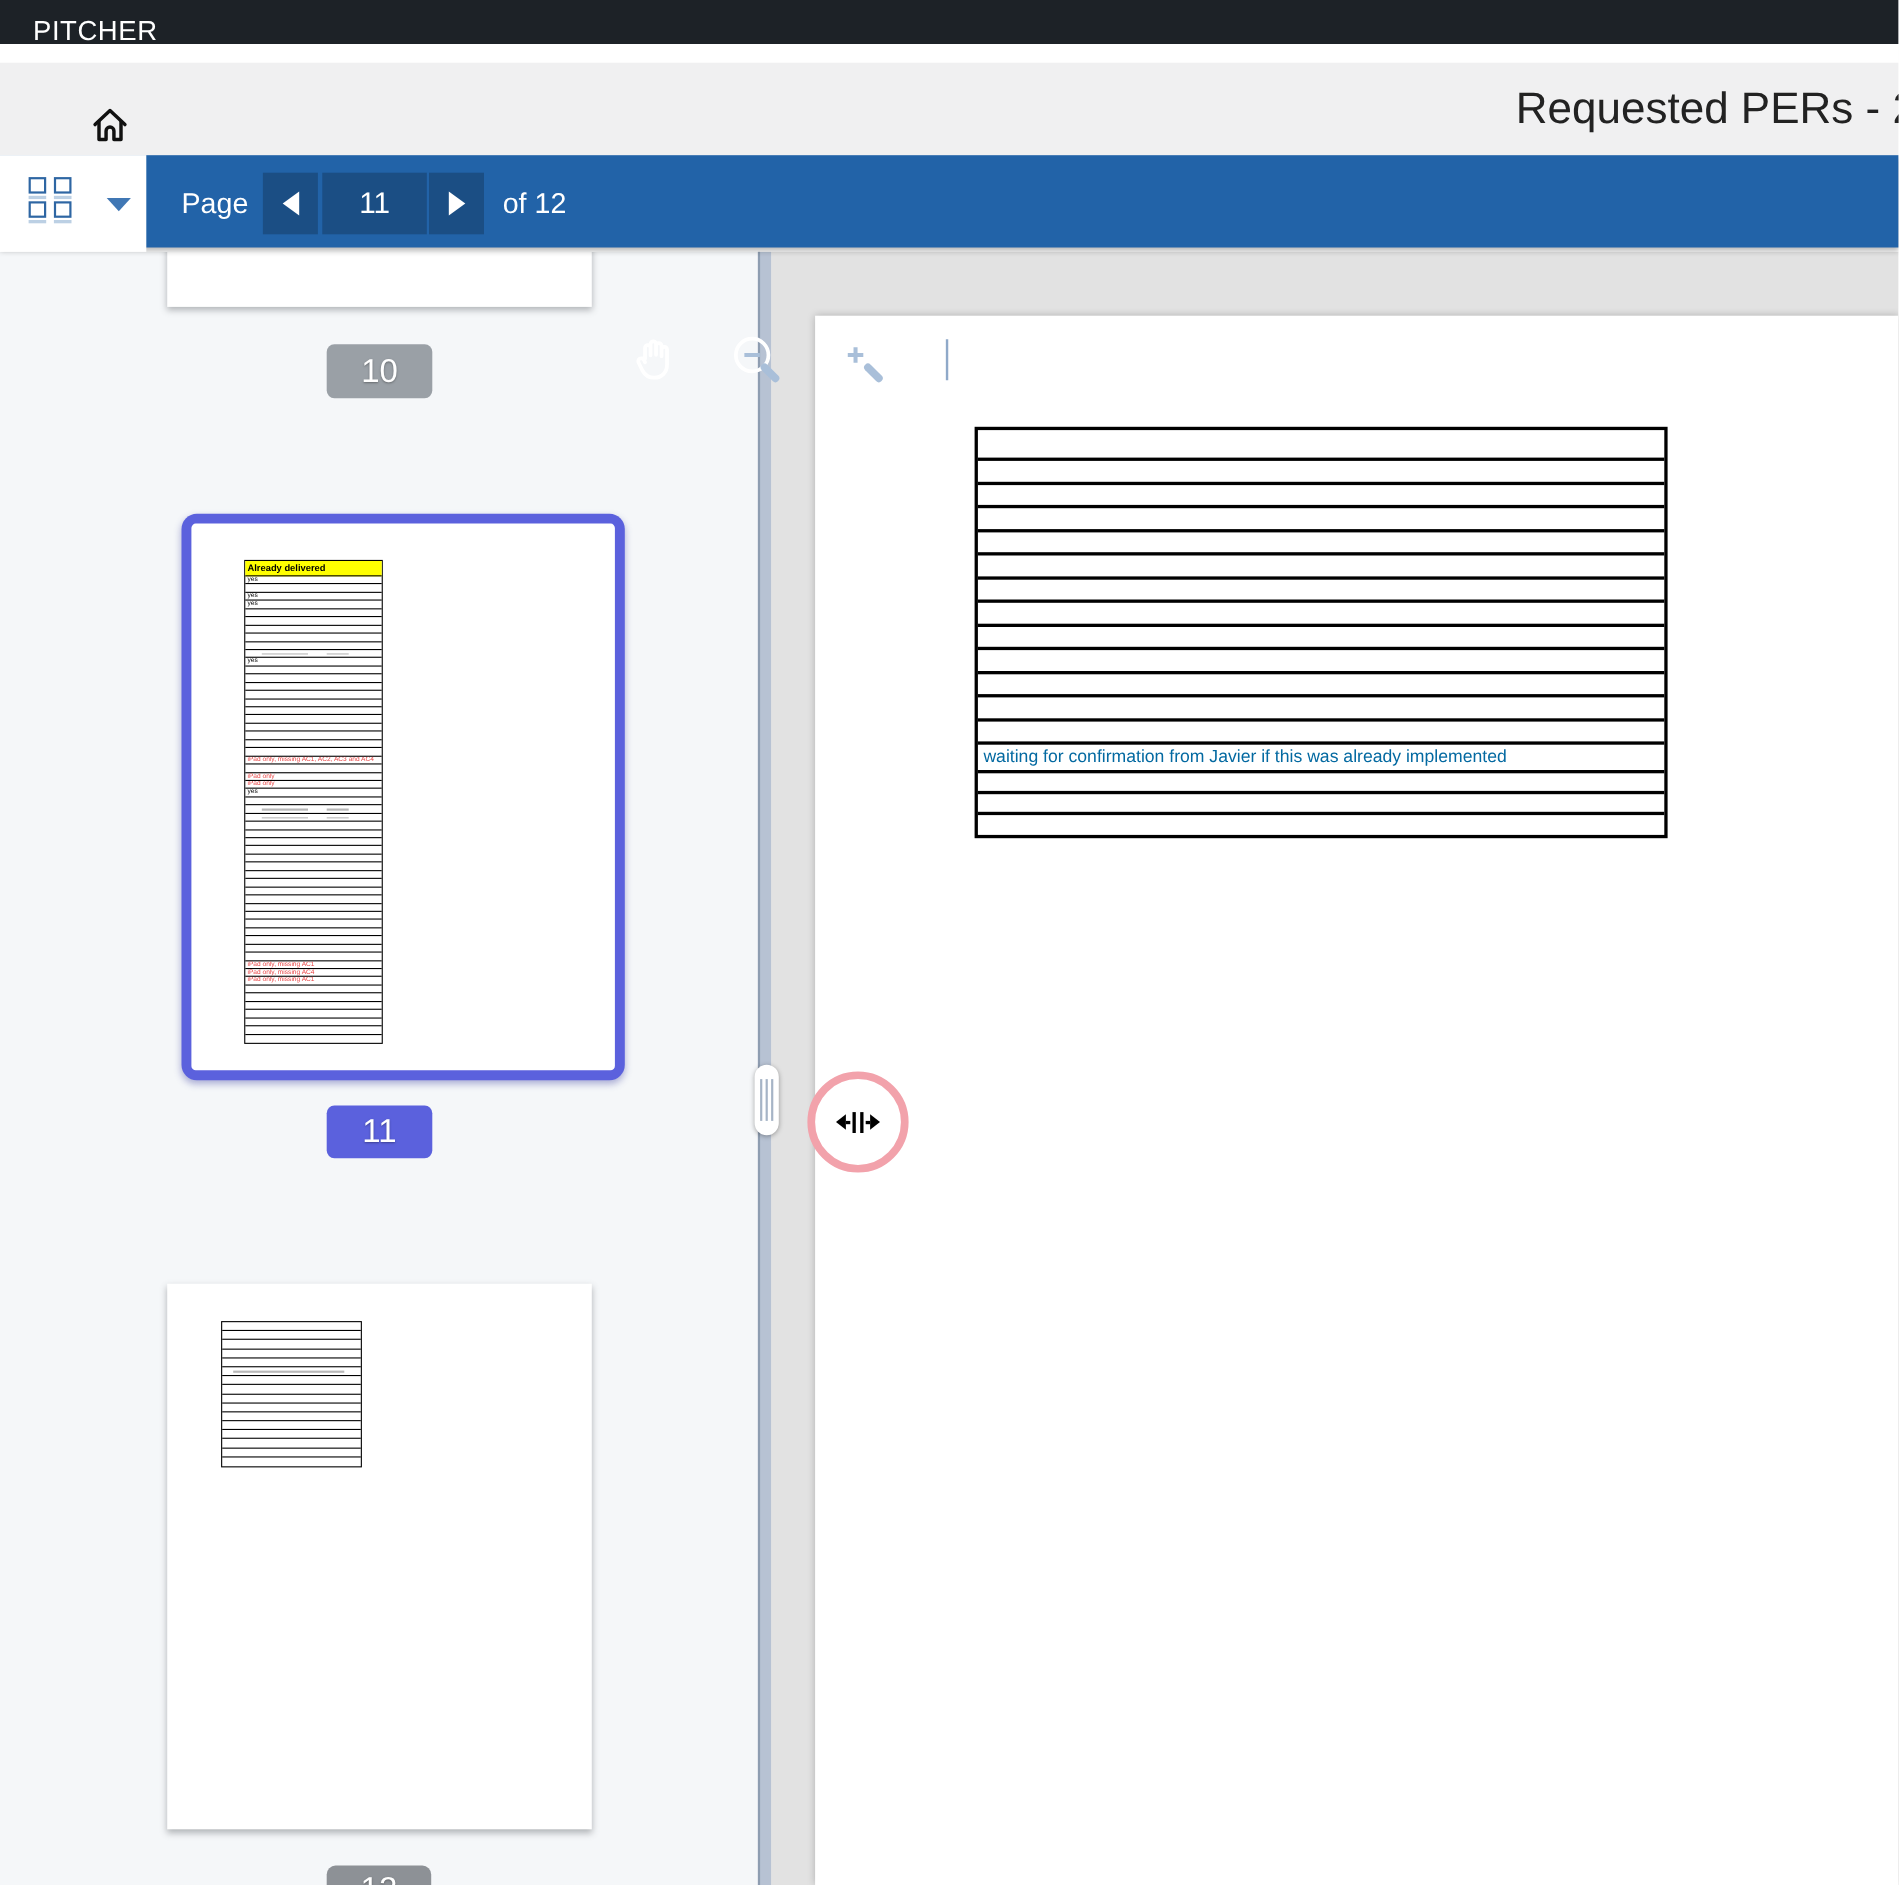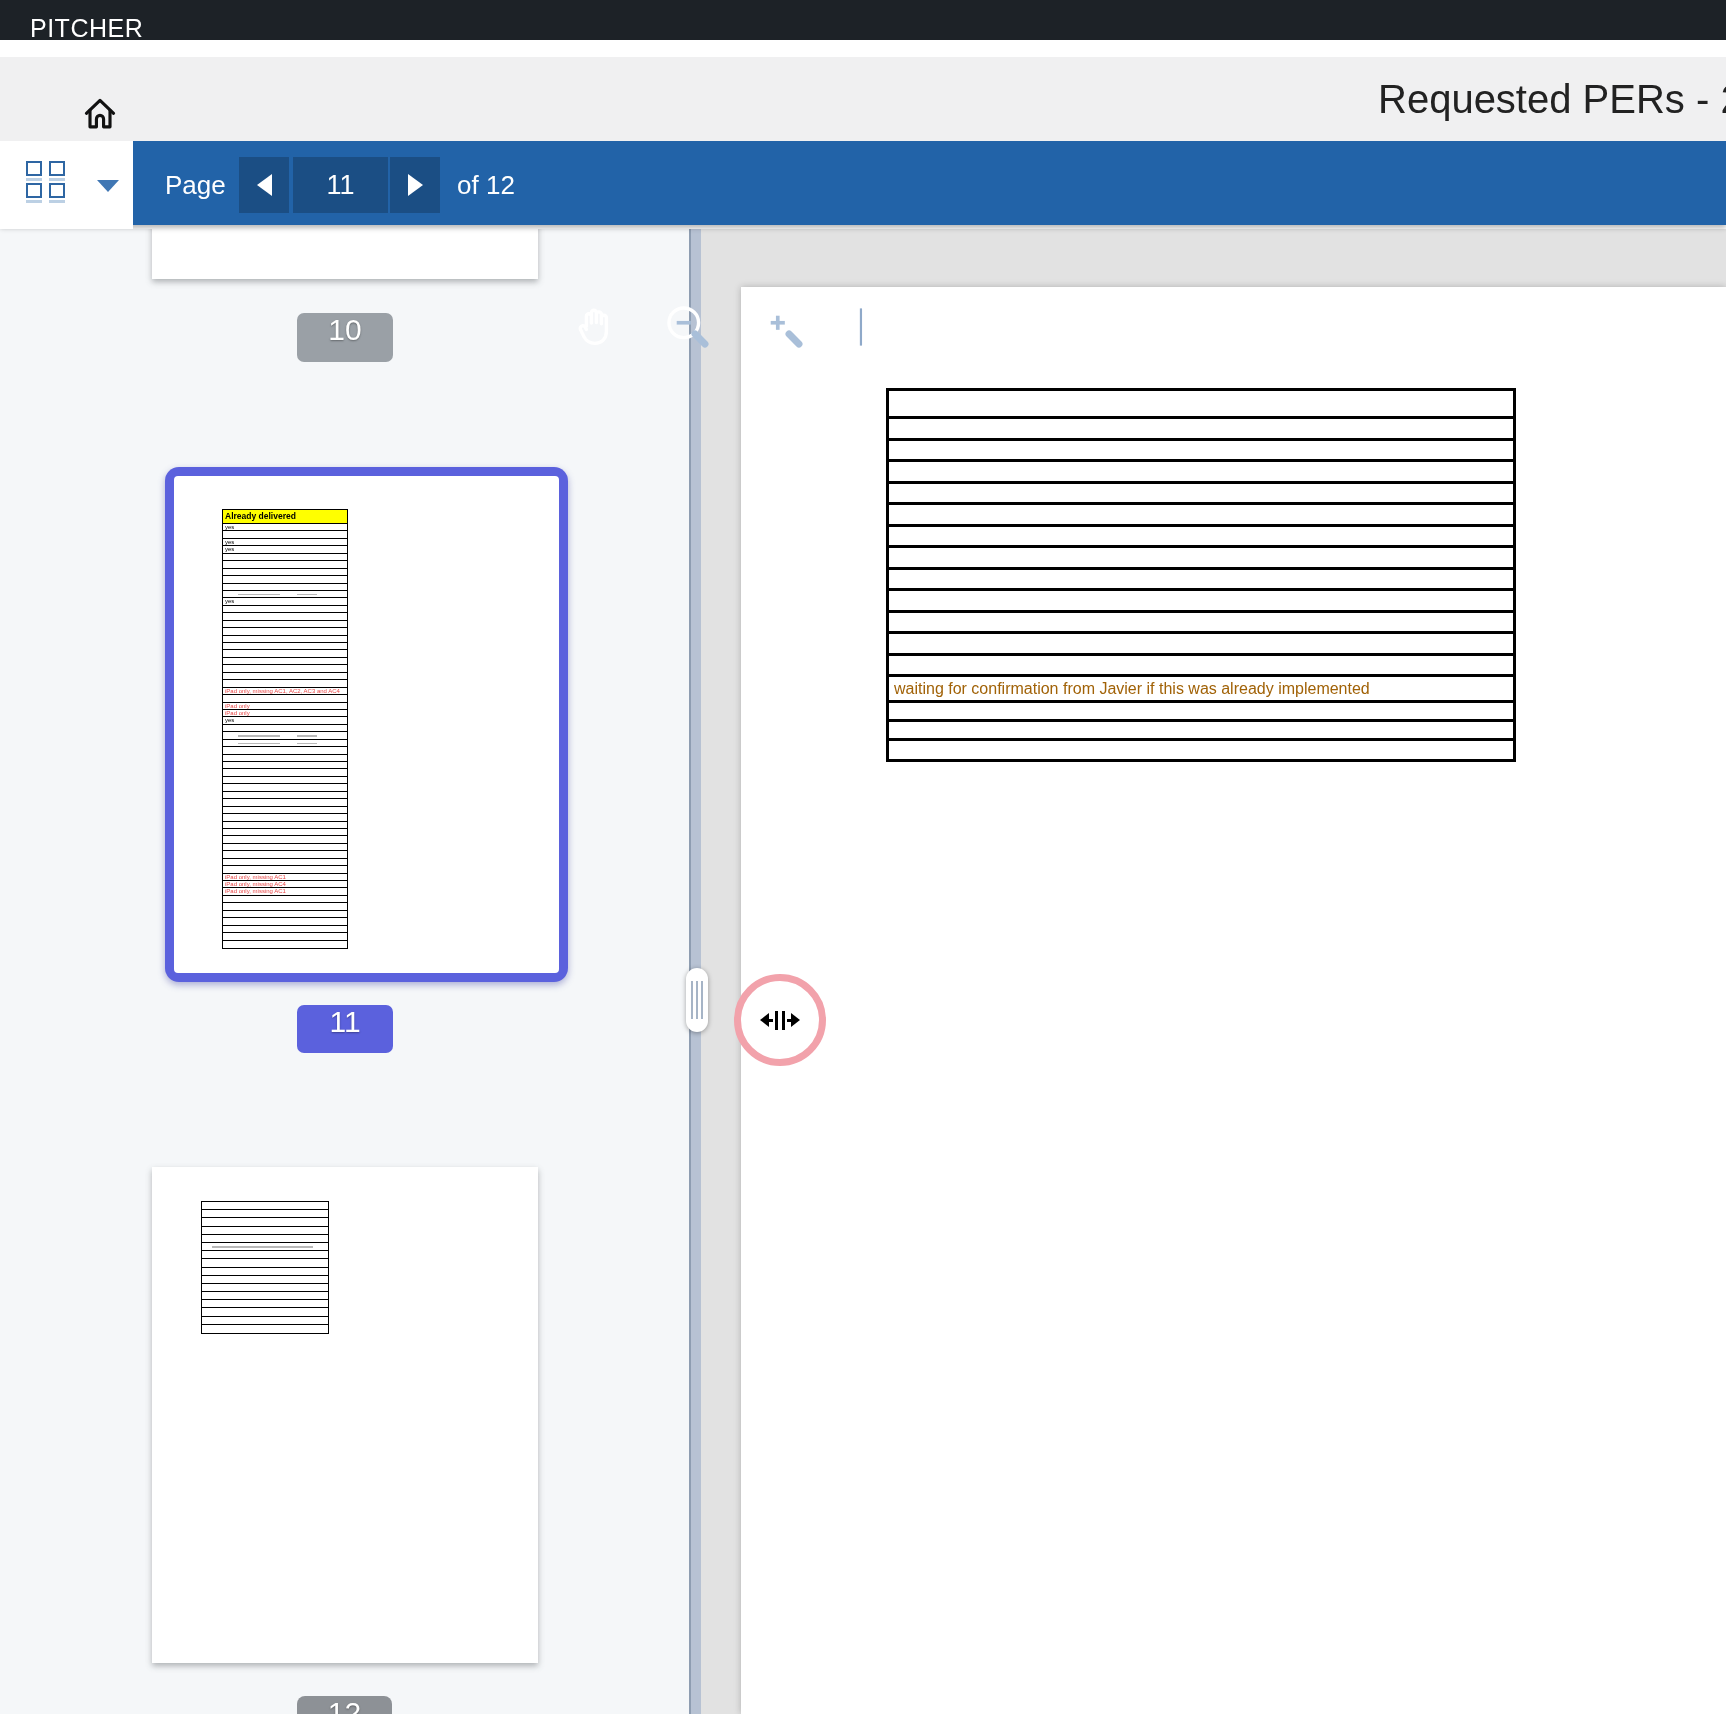--- a/index.html
+++ b/index.html
@@ -36,21 +36,21 @@
   .tb-box{position:absolute;top:16px;height:56px;background:var(--button_blue);display:flex;
     align-items:center;justify-content:center;cursor:pointer;}
   .arrow-left{width:0;height:0;border-top:11px solid transparent;border-bottom:11px solid transparent;border-right:15px solid #fff;}
   .arrow-right{width:0;height:0;border-top:11px solid transparent;border-bottom:11px solid transparent;border-left:15px solid #fff;}
   .pagenum{color:#fff;font-size:27px;}
   .tb-icon{position:absolute;top:162px;cursor:pointer;}
 
   
   .sidebar{position:absolute;left:0;top:229px;width:689px;height:1485px;background:var(--panel_bg);overflow:hidden;}
   .thumb{position:absolute;background:#fff;box-shadow:0 3px 6px rgba(90,95,100,.45);}
-  .badge{position:absolute;border-radius:7px;color:#fff;font-size:30px;display:flex;
+  .badge{position:absolute;border-radius:7px;color:#fff;font-size:30px;display:flex;align-items:center;
     justify-content:center;text-shadow:0 1px 2px rgba(0,0,0,.35);}
   .sel-wrap{position:absolute;left:145px;top:238px;width:403px;height:515px;background:var(--selected_violet);
     border-radius:14px;box-shadow:0 3px 7px rgba(80,85,170,.45);cursor:pointer;margin-left:20px;}
   .sel-inner{position:absolute;left:9px;top:9px;width:385px;height:497px;background:#fff;border-radius:4px;overflow:hidden;}
 
   
   .t11{position:absolute;left:48px;top:33px;width:126px;border:1px solid #000;}
   .t11 .hdr{height:14px;background:var(--highlight_yellow);border-bottom:1px solid #000;
     font-size:8.5px;font-weight:bold;line-height:13px;padding-left:2px;color:#000;white-space:nowrap;}
   .trow{height:7.44px;border-bottom:1px solid #000;font-size:6px;line-height:6.2px;padding-left:2px;
@@ -66,21 +66,21 @@
     border-left:2px solid var(--splitter_edge);cursor:col-resize;z-index:8;}
   .split-pill{position:absolute;left:686px;top:968px;width:22px;height:64px;background:#fff;border-radius:11px;
     box-shadow:0 1px 5px rgba(0,0,0,.35);z-index:9;display:flex;align-items:center;justify-content:center;
     gap:3px;cursor:col-resize;}
   .split-pill span{display:block;width:2px;height:38px;background:#a6b4c6;}
 
   
   .main{position:absolute;left:701px;top:229px;width:1025px;height:1485px;background:var(--doc_bg);overflow:hidden;}
   .page{position:absolute;left:40px;top:58px;width:985px;height:1427px;background:#fff;box-shadow:0 0 7px rgba(0,0,0,.22);}
   .maintable{position:absolute;left:145px;top:101px;width:630px;border:3px solid #000;}
-  .mrow{border-bottom:3px solid #000;font-size:16px;color:#a16207;padding:3px 0 12px 5px;white-space:nowrap;overflow:hidden;}
+  .mrow{border-bottom:3px solid #000;font-size:16px;color:#0369a1;padding:3px 0 12px 5px;white-space:nowrap;overflow:hidden;}
   .mrow:last-child{border-bottom:none;}
 
   
   .cursor-ring{position:absolute;left:734px;top:974px;width:92px;height:92px;border:7px solid var(--pink_ring);
     border-radius:50%;background:rgba(255,255,255,.93);z-index:30;display:flex;align-items:center;justify-content:center;}
   .rs-icon{display:flex;align-items:center;}
   .rs-tri-l{width:0;height:0;border-top:7px solid transparent;border-bottom:7px solid transparent;border-right:9px solid #000;}
   .rs-tri-r{width:0;height:0;border-top:7px solid transparent;border-bottom:7px solid transparent;border-left:9px solid #000;}
   .rs-stem{width:4px;height:3px;background:#000;}
   .rs-bar{width:3px;height:19px;background:#000;margin:0 2px;}

